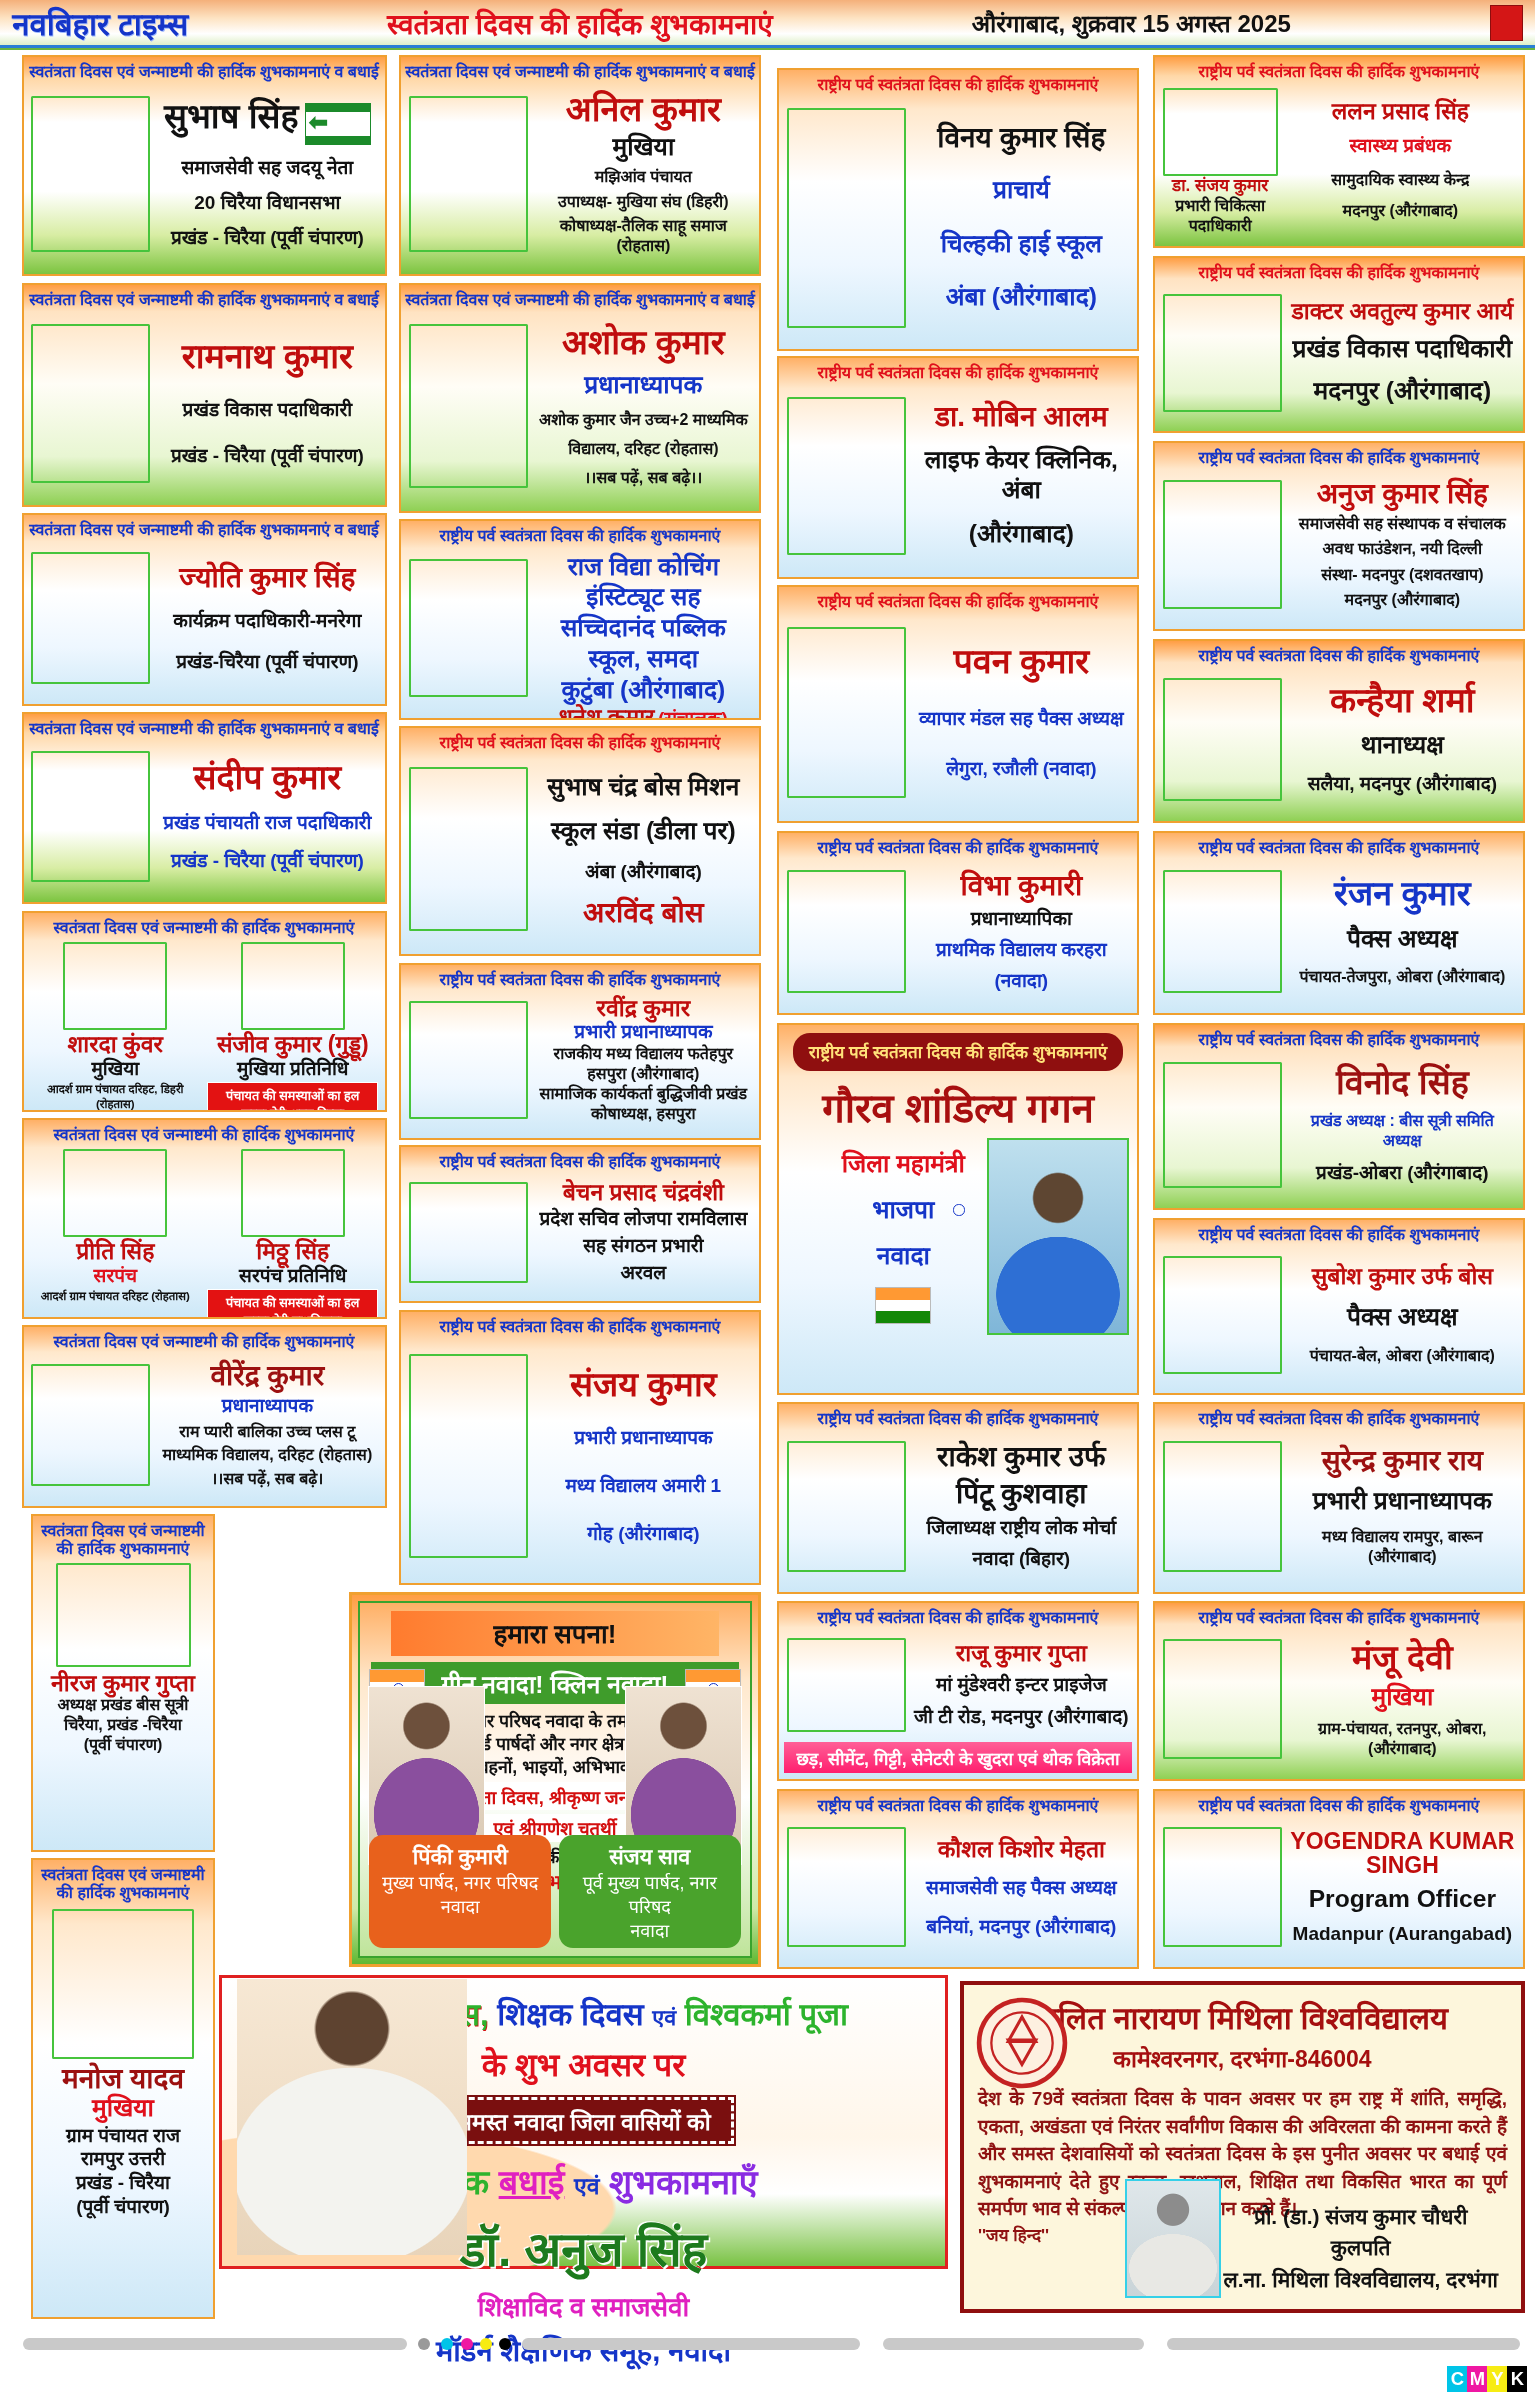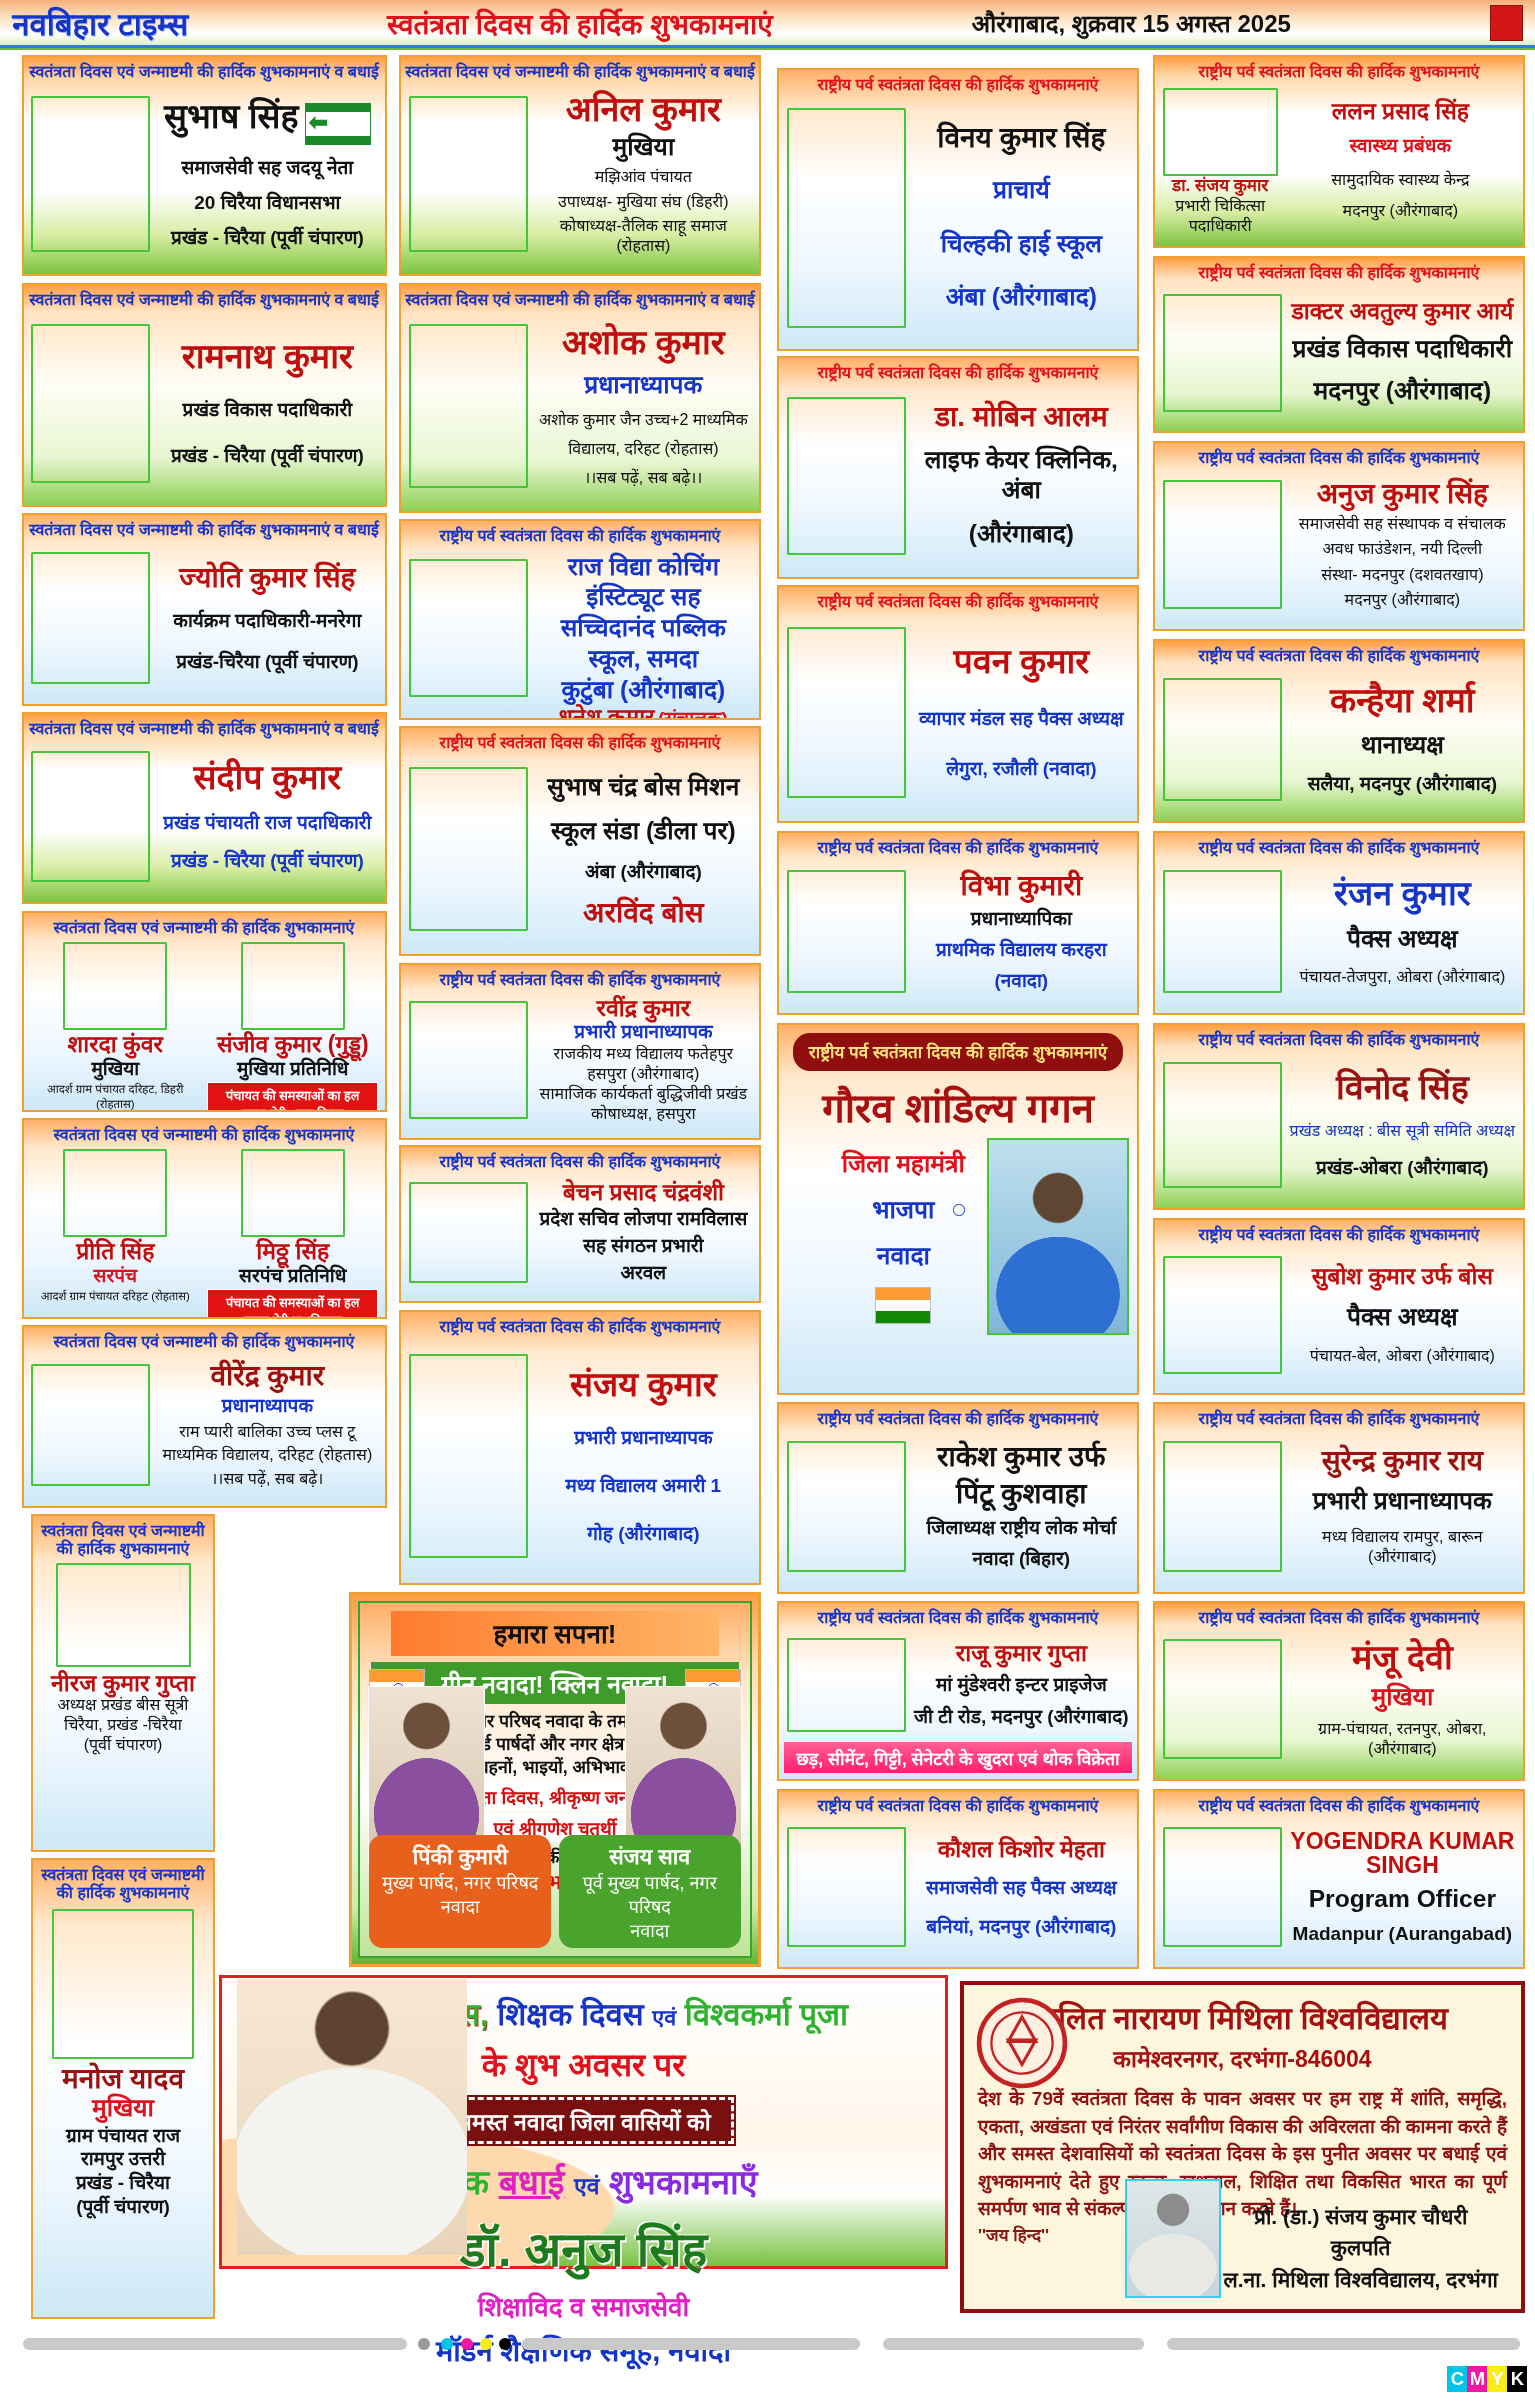--- a/index.html
+++ b/index.html
@@ -27,21 +27,21 @@
   .nm{font-weight:bold;font-size:34px;color:#c00d0d;line-height:1.05;}
   .nm.dark{color:#9c1010;}
   .nm.black{color:#111;}
   .nm.blue{color:#1535c8;}
   .nm.md{font-size:28px;}
   .nm.sm{font-size:23px;}
   .l{font-weight:bold;font-size:19px;color:#111;line-height:1.25;}
   .l.b{color:#1535c8;}
   .l.r{color:#e0101c;}
   .l.big{font-size:24.6px;}
-  .l.sm{font-size:16px;font-weight:normal;}
+  .l.sm{font-size:16px;font-weight:bold;}
   
   .photo{flex:0 0 115px;height:88%;border:2.3px solid #46c43c;border-radius:1.5px;
     background:
       radial-gradient(circle at 50% 26%, #7d6platform0 0, #7d6a50 0, #7d6a50 17%, rgba(0,0,0,0) 18%),
       radial-gradient(ellipse 42% 28% at 50% 78%, #6b503a 0 99%, rgba(0,0,0,0) 100%),
       linear-gradient(180deg,#cfe3f0 0%,#e9f3fa 60%,#d7e6ef 100%);}
   .photo.tall{height:92%;}
   
   .duo{display:flex;gap:6.1px;padding:3.1px 6.1px;height:calc(100% - 40px);box-sizing:border-box;}
   .duo .half{flex:1;display:flex;flex-direction:column;align-items:center;justify-content:flex-start;gap:1.5px;}

